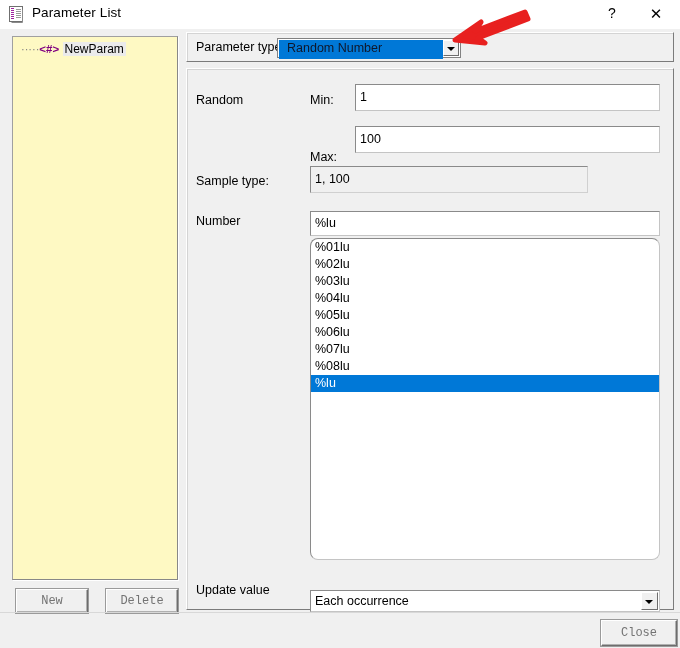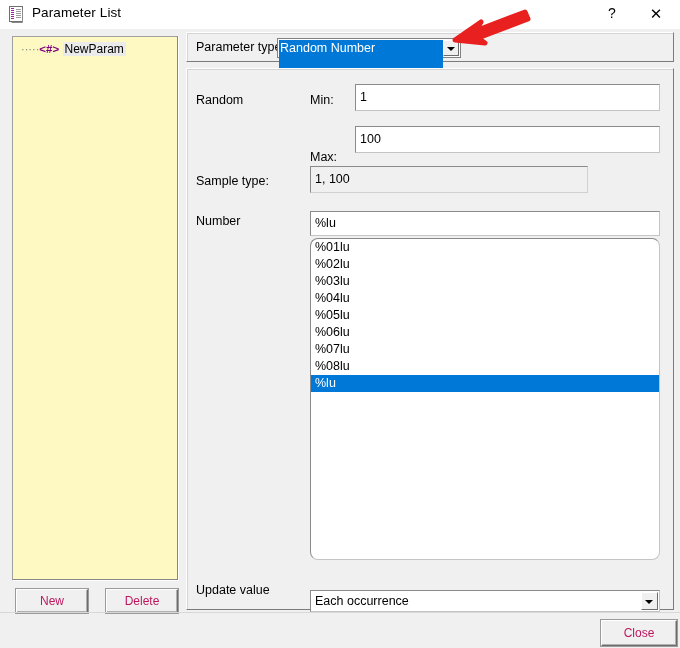--- a/index.html
+++ b/index.html
@@ -99,23 +99,23 @@
 
   
   .w9x-btn {
     position: absolute;
     background: #f0f0f0;
     border-top: 1px solid #ffffff;
     border-left: 1px solid #ffffff;
     border-right: 1px solid #6d6d6d;
     border-bottom: 1px solid #6d6d6d;
     box-shadow: inset -1px -1px 0 0 #b0b0b0;
-    font-family: Liberation Sans, sans-serif;
+    font-family: Liberation Mono, monospace;
     font-size: 12px;
-    color: #be185d;
+    color: #737373;
     text-align: center;
     cursor: default;
     outline: 1px solid #9a9a9a;
     outline-offset: 0px;
   }
   #new-btn {
     left: 16px; top: 589px;
     width: 70px; height: 22px;
     line-height: 22px;
   }
@@ -162,26 +162,26 @@
     position: absolute;
     left: 277px; top: 38px;
     width: 184px; height: 20px;
     background: #ffffff;
     border: 1px solid #828282;
     box-sizing: border-box;
   }
   #type-combo-value {
     position: absolute;
     left: 1px; top: 1px;
-    width: 164px; height: 30px;
+    width: 164px; height: 19px;
     background: #0078d7;
-    color: #ffffff;
+    color: #0f172a;
     font-size: 12.5px;
     line-height: 17px;
-    padding-left: 1px;
+    padding-left: 8px;
     box-sizing: border-box;
     white-space: nowrap;
     overflow: hidden;
   }
   #type-combo-arrow {
     position: absolute;
     right: 1px; top: 1px;
     width: 16px; height: 16px;
     background: #f0f0f0;
     border-top: 1px solid #ffffff;

